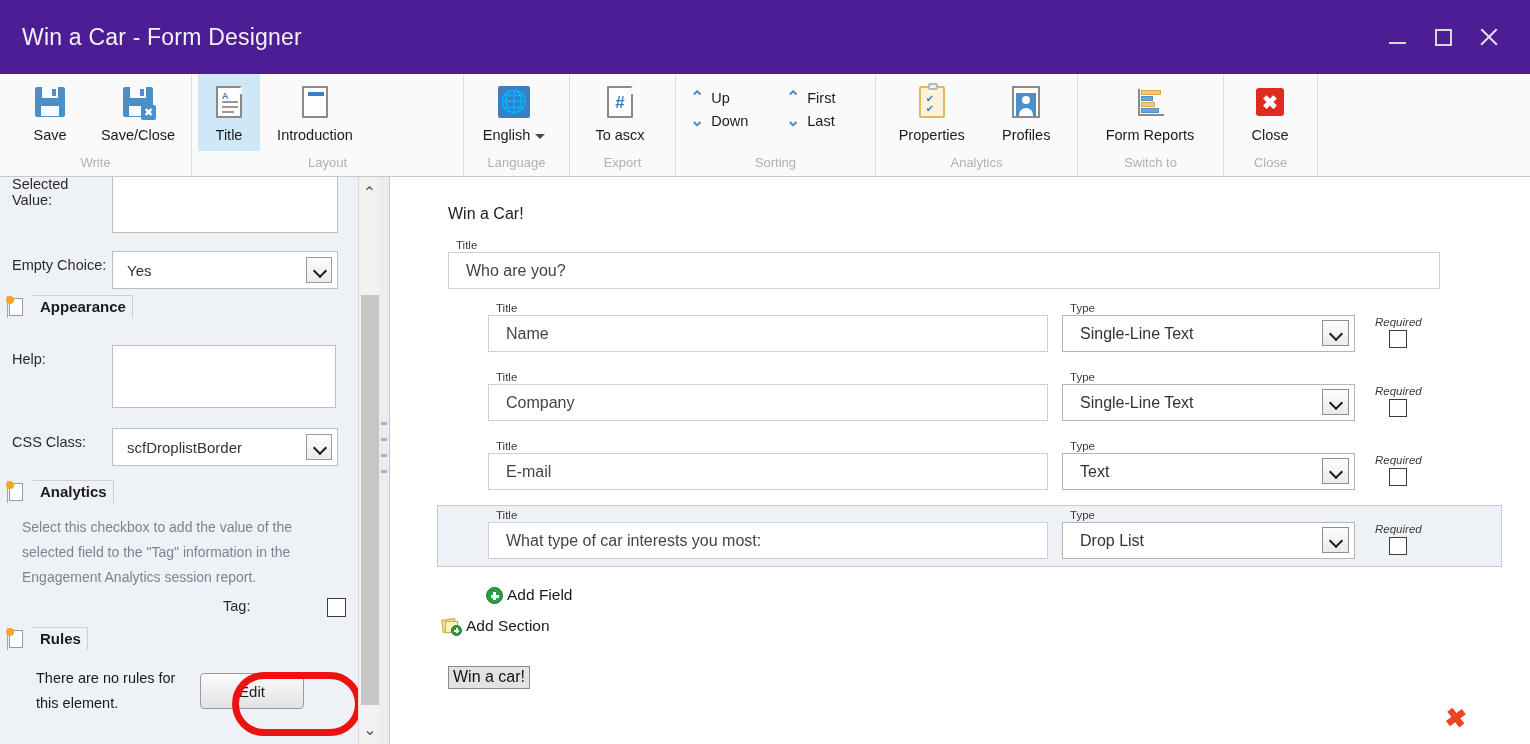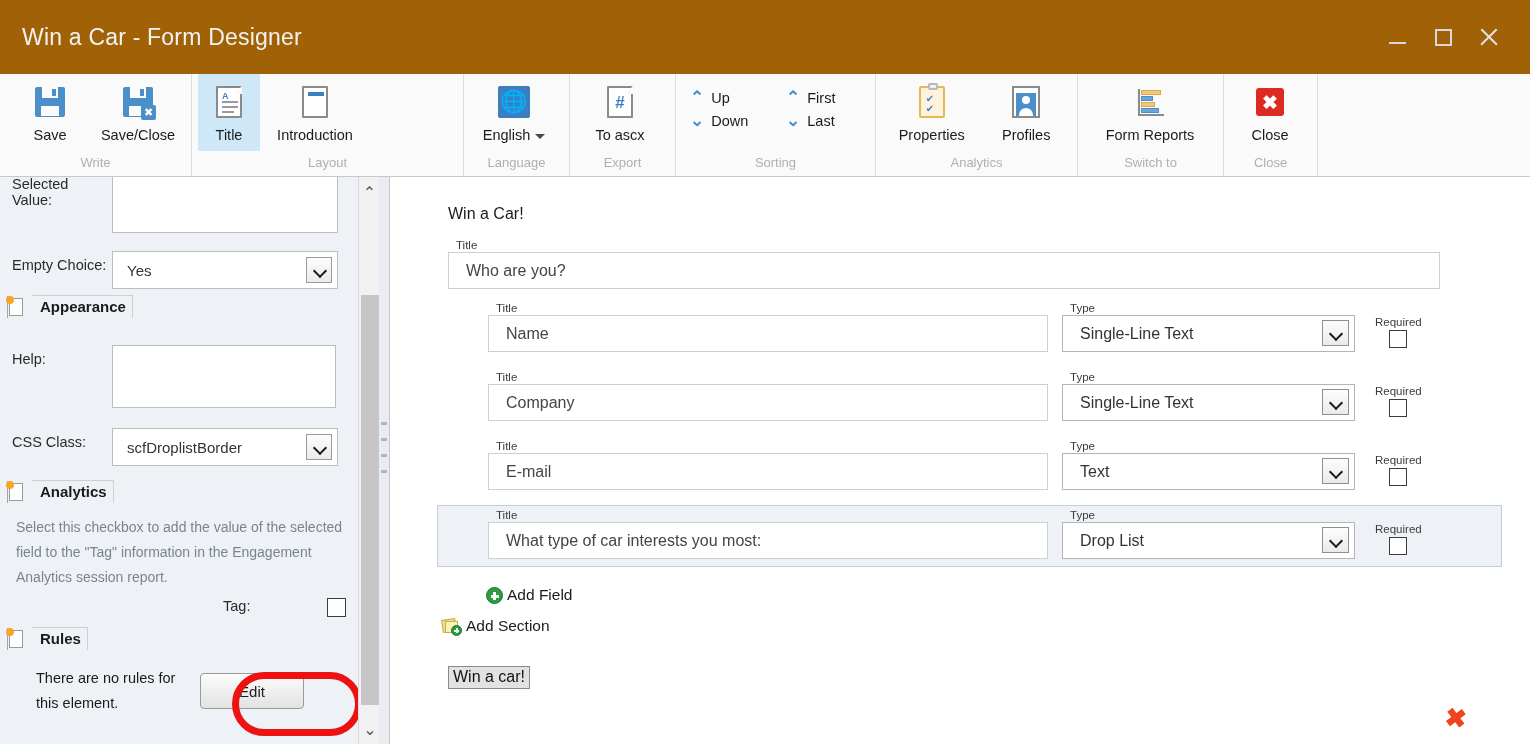--- a/index.html
+++ b/index.html
@@ -8,21 +8,21 @@
     width:1530px; height:744px;
     font-family:"Liberation Sans", sans-serif;
     background:#ffffff;
     overflow:hidden;
     position:relative;
   }
 
   
   #titlebar {
     position:absolute; left:0; top:0; width:1530px; height:74px;
-    background:#a16207; color:#ffffff;
+    background:#4c1d95; color:#ffffff;
     display:flex; align-items:center;
   }
   #titlebar .title {
     font-size:23px; margin-left:22px; letter-spacing:.2px; color:#f2f2f2;
   }
   #winbtns { margin-left:auto; display:flex; align-items:center; height:100%; }
   #winbtns .wb {
     width:46px; height:74px; display:flex; align-items:center; justify-content:center;
     color:#dcdcdc;
   }
@@ -151,21 +151,21 @@
   }
   .sechead { display:flex; align-items:center; padding:6px 0 6px 6px; }
   .sechead .t {
     font-size:15px; font-weight:bold; color:#1b1b1b; padding:2px 6px 3px 8px;
     border-top:1px solid #cfcfcf; border-right:1px solid #cfcfcf; background:#eef2f7;
   }
   .secico { position:relative; width:20px; height:22px; margin-right:6px; }
   .secico .pg { position:absolute; left:3px; top:2px; width:14px; height:18px; background:#fff; border:1px solid #9a9a9a;}
   .secico .dot { position:absolute; left:0px; top:0px; width:8px; height:8px; border-radius:50%; background:#f5a623;}
   .secico .st { position:absolute; left:1px; top:0; width:1px; height:22px; background:#9aa5b5;}
-  .helptext { font-size:14px; color:#7a8490; line-height:25px; padding:6px 12px 0 16px; }
+  .helptext { font-size:14px; color:#7a8490; line-height:25px; padding:6px 12px 0 22px; }
   .chkbox { width:19px; height:19px; border:1.5px solid #3b3b3b; background:#fff; }
   .ebtn {
     width:104px; height:36px; border:1px solid #9a9a9a; border-radius:4px;
     background:linear-gradient(#fcfcfc,#e2e2e2);
     font-size:15px; color:#1b1b1b; display:flex; align-items:center; justify-content:center;
   }
   #redring {
     position:absolute; left:232px; top:672px; width:130px; height:64px;
     border:7px solid #ee1111; border-radius:32px;
   }
@@ -202,21 +202,21 @@
   .ftype {
     background:#fff; border:1px solid #b5b5b5; height:37px; position:relative;
     display:flex; align-items:center; padding-left:17px; font-size:16px; color:#333;
   }
   .ftype .arrowbox {
     position:absolute; right:5px; top:4px; width:27px; height:26px;
     border:1px solid #8f8f8f; background:linear-gradient(#fdfdfd,#eaeaea);
     display:flex; align-items:center; justify-content:center;
   }
   .reqwrap { position:absolute; display:flex; flex-direction:column; align-items:center; }
-  .reqwrap .rl { font-size:11.5px; color:#3b3b3b; }
+  .reqwrap .rl { font-size:11.5px; color:#3b3b3b;font-style:italic; }
   .reqwrap .rb { width:18px; height:18px; border:1.5px solid #3b3b3b; background:#fff; margin-top:2px;}
   #selrow {
     position:absolute; left:47px; top:328px; width:1065px; height:62px;
     background:#eef2f7; border:1px solid #c3cdda;
   }
   .delx {
     position:absolute; left:1055px; top:528px; color:#ee4422; font-size:26px; font-weight:bold;
     line-height:1; transform:rotate(8deg);
   }
   .addlink { position:absolute; display:flex; align-items:center; font-size:15.5px; color:#1b1b1b; }

